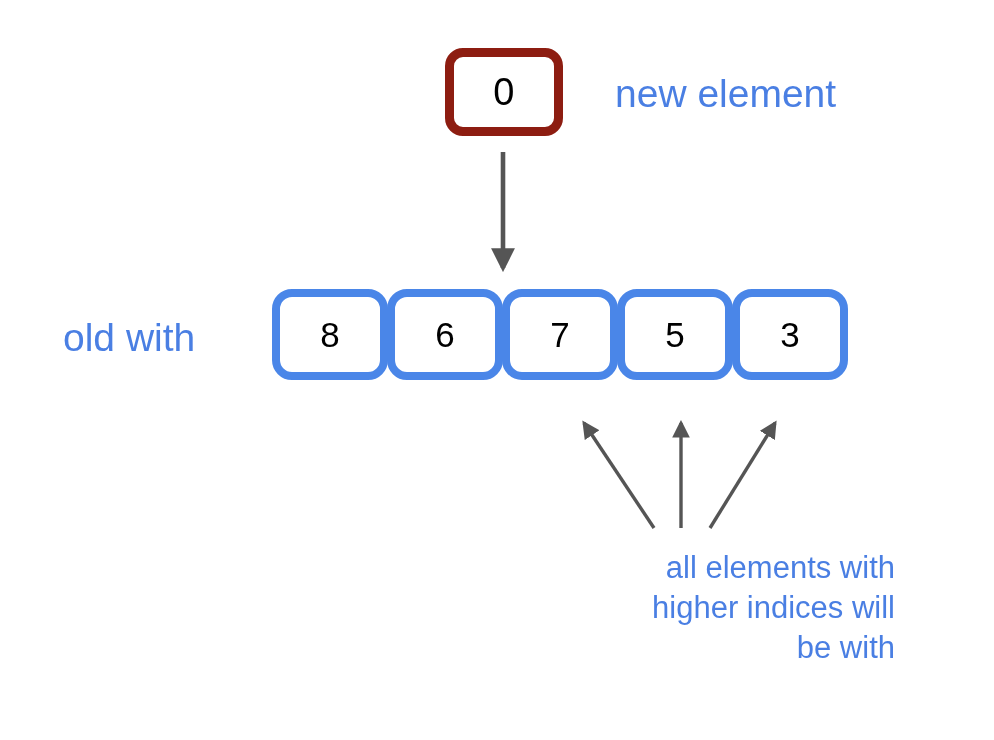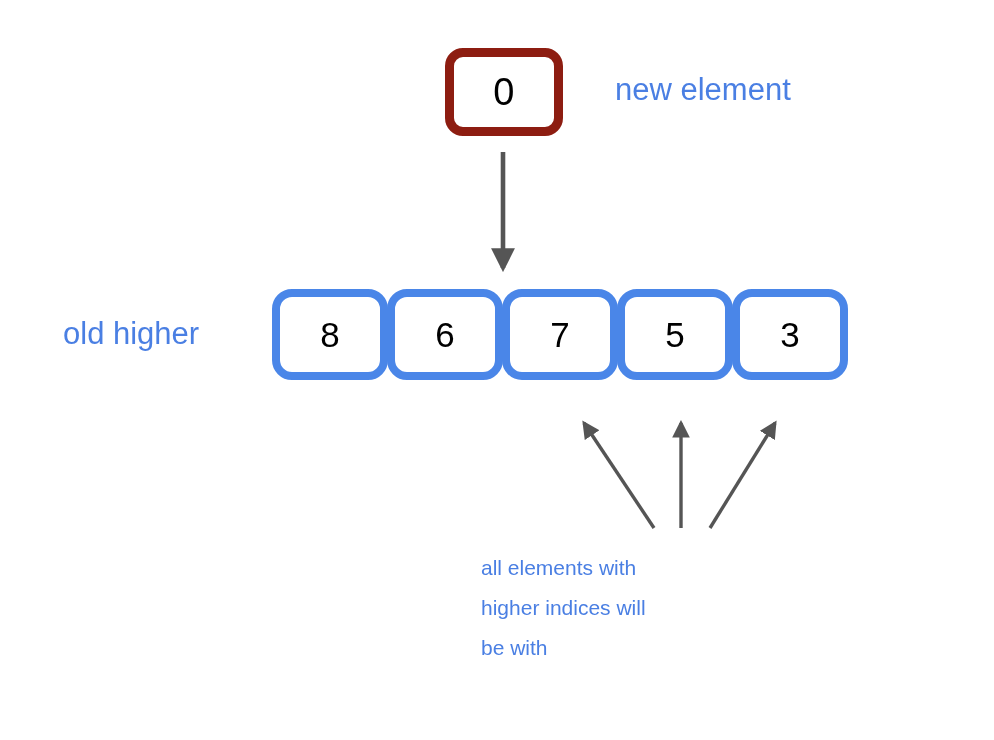--- a/index.html
+++ b/index.html
@@ -45,21 +45,21 @@
     font-size: 38px;
     color: #000000;
     line-height: 1;
     letter-spacing: 0.5px;
   }
 
   
   .label-blue {
     position: absolute;
     color: #4a7fe3;
-    font-size: 31px;
+    font-size: 39px;
     line-height: 1.02;
     white-space: nowrap;
     z-index: 3;
   }
   #new-element-label {
     left: 615px;
     top: 74px;
   }
   #old-array-label {
     left: 63px;
@@ -91,26 +91,26 @@
   }
   .array-cell-value {
     font-size: 35px;
     color: #000000;
     line-height: 1;
   }
 
   
   #moved-caption {
     position: absolute;
-    left: 481px;
+    left: 495px;
     top: 548px;
     width: 400px;
-    text-align: left;
+    text-align: right;
     color: #4a7fe3;
-    font-size: 21px;
+    font-size: 31px;
     line-height: 40px;
     z-index: 3;
   }
   #moved-caption span {
     display: block;
   }
 </style>
 </head>
 <body>
 
@@ -137,21 +137,21 @@
       <line x1="710" y1="528" x2="775" y2="423" stroke="#555555" stroke-width="3.4" marker-end="url(#arrowhead)"></line>
     </g>
   </svg>
 
   <div class="new-element-box">
     <span class="new-element-value">0</span>
   </div>
 
   <div class="label-blue" id="new-element-label">new element</div>
 
-  <div class="label-blue" id="old-array-label">old higher</div>
+  <div class="label-blue" id="old-array-label">old with</div>
 
   <div class="array-row">
     <div class="array-cell">
       <span class="array-cell-value">8</span>
     </div>
     <div class="array-cell">
       <span class="array-cell-value">6</span>
     </div>
     <div class="array-cell">
       <span class="array-cell-value">7</span>

